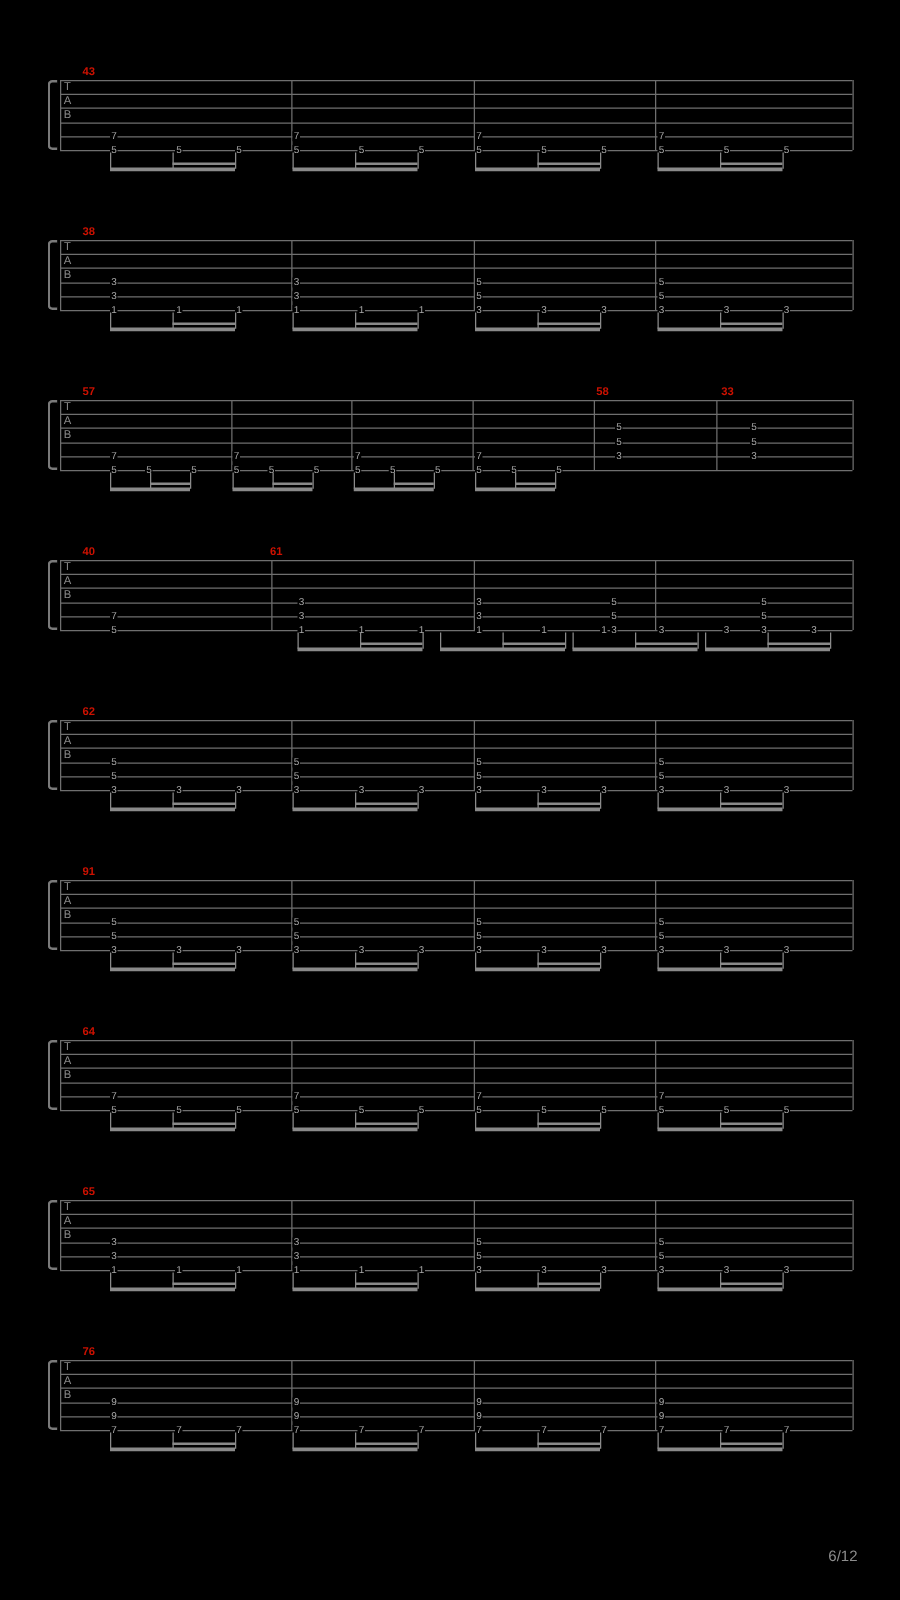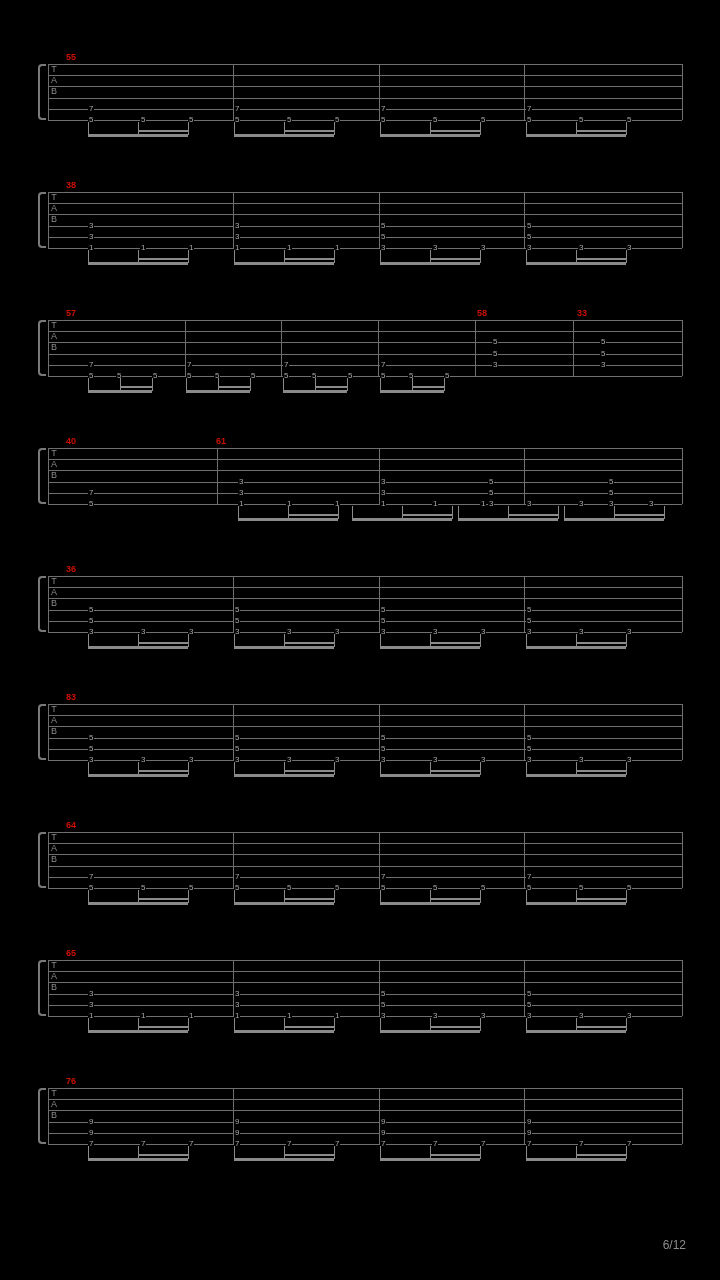--- a/index.html
+++ b/index.html
@@ -174,21 +174,21 @@
           <div class="stem" style="left: 382px; top: 58px; height: 13px;"></div>
           <div class="stem" style="left: 432px; top: 58px; height: 13px;"></div>
           <div class="beam" style="left: 332px; width: 100px; top: 70px;"></div>
           <div class="beam" style="left: 382px; width: 50px; top: 66px; height: 2px;"></div>
           <div class="stem" style="left: 478px; top: 58px; height: 13px;"></div>
           <div class="stem" style="left: 528px; top: 58px; height: 13px;"></div>
           <div class="stem" style="left: 578px; top: 58px; height: 13px;"></div>
           <div class="beam" style="left: 478px; width: 100px; top: 70px;"></div>
           <div class="beam" style="left: 528px; width: 50px; top: 66px; height: 2px;"></div>
         </div>
-        <div class="measnum" style="left: 66px; top: -12px;">55</div>
+        <div class="measnum" style="left: 66px; top: -12px;">43</div>
       </div>
       <div class="system" style="top: 192px;">
         <div class="bracket"></div>
         <div class="tablabel">
           <div>T</div>
           <div>A</div>
           <div>B</div>
         </div>
         <div class="staff">
           <div class="sline" style="top: 0px;"></div>
@@ -430,21 +430,21 @@
           <div class="stem" style="left: 382px; top: 58px; height: 13px;"></div>
           <div class="stem" style="left: 432px; top: 58px; height: 13px;"></div>
           <div class="beam" style="left: 332px; width: 100px; top: 70px;"></div>
           <div class="beam" style="left: 382px; width: 50px; top: 66px; height: 2px;"></div>
           <div class="stem" style="left: 478px; top: 58px; height: 13px;"></div>
           <div class="stem" style="left: 528px; top: 58px; height: 13px;"></div>
           <div class="stem" style="left: 578px; top: 58px; height: 13px;"></div>
           <div class="beam" style="left: 478px; width: 100px; top: 70px;"></div>
           <div class="beam" style="left: 528px; width: 50px; top: 66px; height: 2px;"></div>
         </div>
-        <div class="measnum" style="left: 66px; top: -12px;">36</div>
+        <div class="measnum" style="left: 66px; top: -12px;">62</div>
       </div>
       <div class="system" style="top: 704px;">
         <div class="bracket"></div>
         <div class="tablabel">
           <div>T</div>
           <div>A</div>
           <div>B</div>
         </div>
         <div class="staff">
           <div class="sline" style="top: 0px;"></div>
@@ -492,21 +492,21 @@
           <div class="stem" style="left: 382px; top: 58px; height: 13px;"></div>
           <div class="stem" style="left: 432px; top: 58px; height: 13px;"></div>
           <div class="beam" style="left: 332px; width: 100px; top: 70px;"></div>
           <div class="beam" style="left: 382px; width: 50px; top: 66px; height: 2px;"></div>
           <div class="stem" style="left: 478px; top: 58px; height: 13px;"></div>
           <div class="stem" style="left: 528px; top: 58px; height: 13px;"></div>
           <div class="stem" style="left: 578px; top: 58px; height: 13px;"></div>
           <div class="beam" style="left: 478px; width: 100px; top: 70px;"></div>
           <div class="beam" style="left: 528px; width: 50px; top: 66px; height: 2px;"></div>
         </div>
-        <div class="measnum" style="left: 66px; top: -12px;">83</div>
+        <div class="measnum" style="left: 66px; top: -12px;">91</div>
       </div>
       <div class="system" style="top: 832px;">
         <div class="bracket"></div>
         <div class="tablabel">
           <div>T</div>
           <div>A</div>
           <div>B</div>
         </div>
         <div class="staff">
           <div class="sline" style="top: 0px;"></div>

